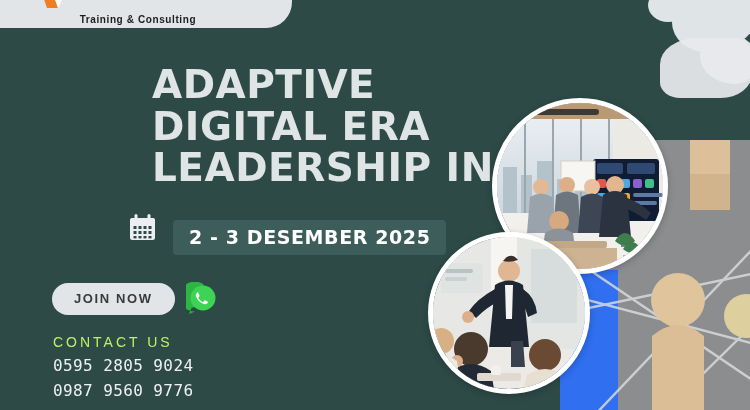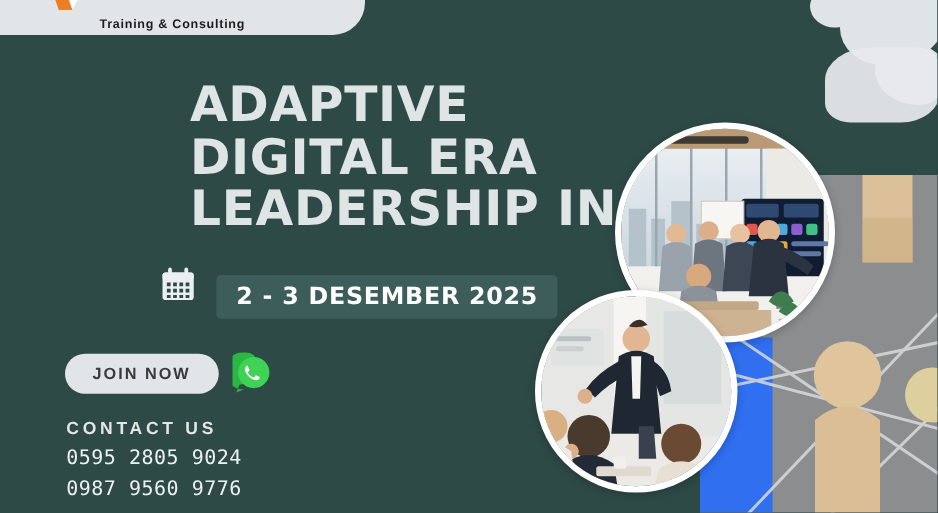--- a/index.html
+++ b/index.html
@@ -89,22 +89,22 @@
     padding:8px 22px 9px 22px;
     border-radius:18px;border:none;
     font-family:"Liberation Sans", sans-serif;
     cursor:pointer;white-space:nowrap;
   }
   #whatsapp-icon{width:34px;height:34px;flex:none;cursor:pointer;}
 
   
   #contact-block{position:absolute;left:53px;top:334px;}
   #contact-label{
-    color:#e5e5e5;
-    font-size:14px;font-weight:bold;
+    color:#bef264;
+    font-size:14px;font-weight:normal;
     letter-spacing:3px;
     font-family:"Liberation Sans", sans-serif;
   }
   .phone{
     color:#eef1f2;
     font-family:"DejaVu Sans Mono", monospace;
     font-size:16px;letter-spacing:0.4px;
     margin-top:6px;
   }
 

